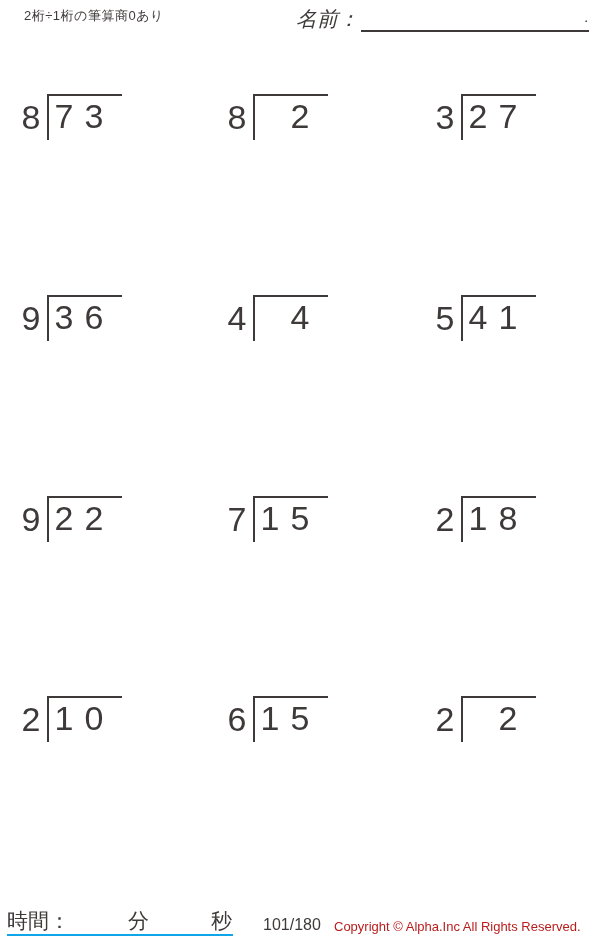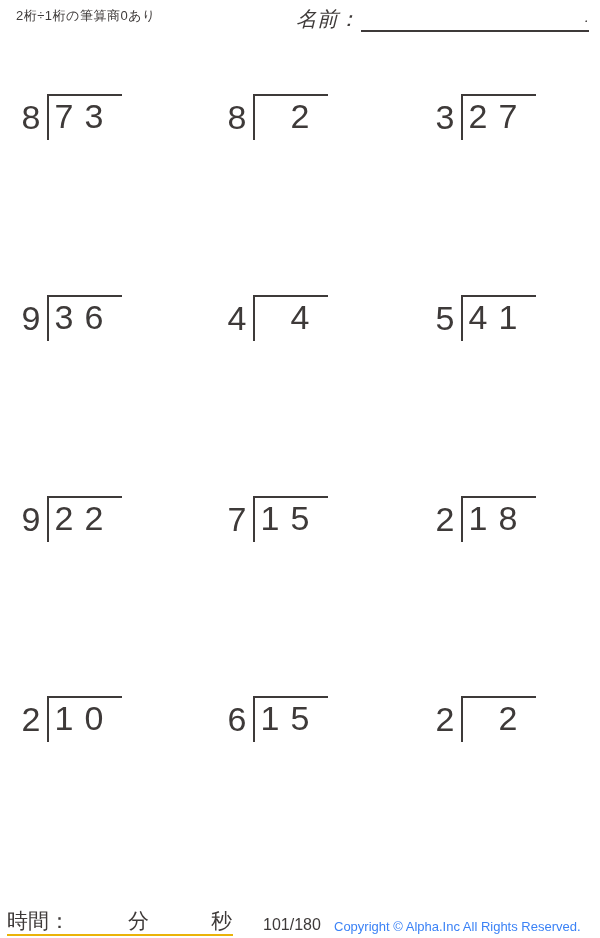--- a/index.html
+++ b/index.html
@@ -8,21 +8,21 @@
     background: #ffffff;
     font-family: "Liberation Sans", "DejaVu Sans", sans-serif;
     color: #3e3a39;
     position: relative;
     overflow: hidden;
   }
   .sheet { position: absolute; left: 0; top: 0; width: 600px; height: 938px; }
 
   
   .title {
-    position: absolute; left: 16px; top: 7px;
+    position: absolute; left: 24px; top: 7px;
     font-size: 13px; letter-spacing: 0.5px; color: #3e3a39;
   }
   .name-area {
     position: absolute; left: 296px; top: 4px;
     display: flex; align-items: flex-end; height: 28px; font-style: italic;
   }
   .name-label { font-size: 21px; line-height: 26px; }
   .name-line {
     width: 228px; height: 26px;
     border-bottom: 2px solid #3e3a39;
@@ -52,33 +52,33 @@
     color: #3e3a39;
   }
   
   .r0 { top: 94px; }  .r1 { top: 295px; } .r2 { top: 496px; } .r3 { top: 696px; }
   .c0 { left: 18px; } .c1 { left: 224px; } .c2 { left: 432px; }
 
   
   .time-area {
     position: absolute; left: 7px; top: 906px;
     width: 226px; height: 28px;
-    border-bottom: 2px solid #eab308;
+    border-bottom: 2px solid #0ea5e9;
     display: flex; align-items: flex-end;
     font-size: 21px; line-height: 26px;
   }
   .time-gap-1 { width: 58px; }
   .time-gap-2 { width: 62px; }
   .page-number {
     position: absolute; left: 263px; top: 916px;
     font-size: 16px; color: #3e3a39;
   }
   .copyright {
     position: absolute; left: 334px; top: 919px;
-    font-size: 13px; color: #3b82f6;
+    font-size: 13px; color: #b91c1c;
   }
 </style>
 </head>
 <body>
 
 <div class="sheet">
 
   <div class="title">2桁÷1桁の筆算商0あり</div>
 
   <div class="name-area">

